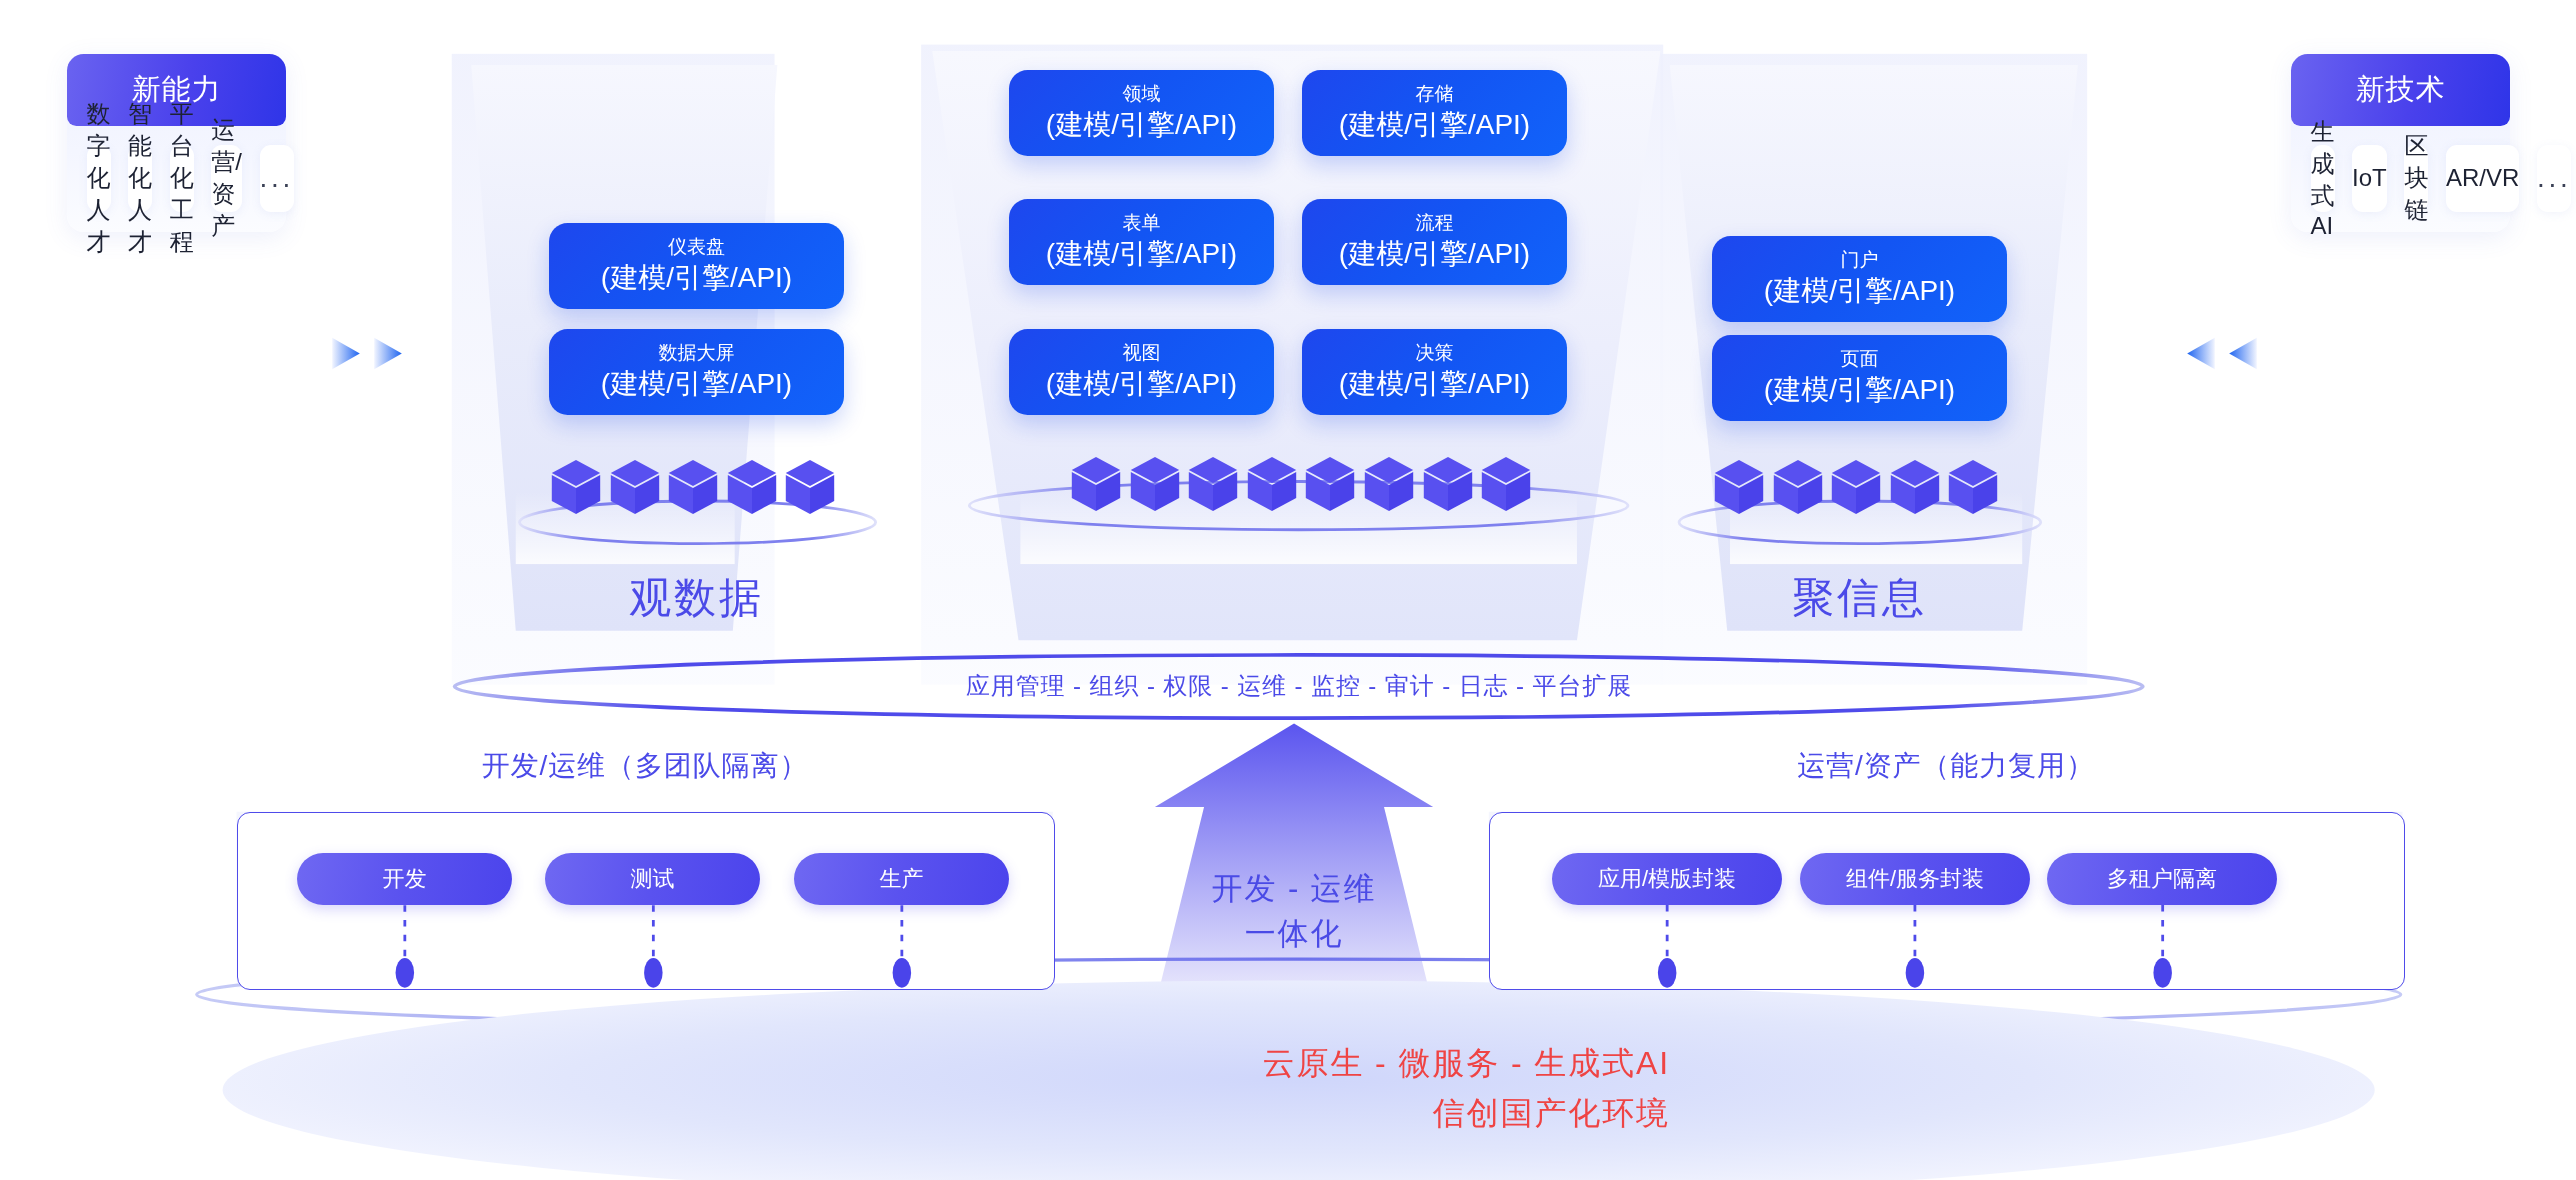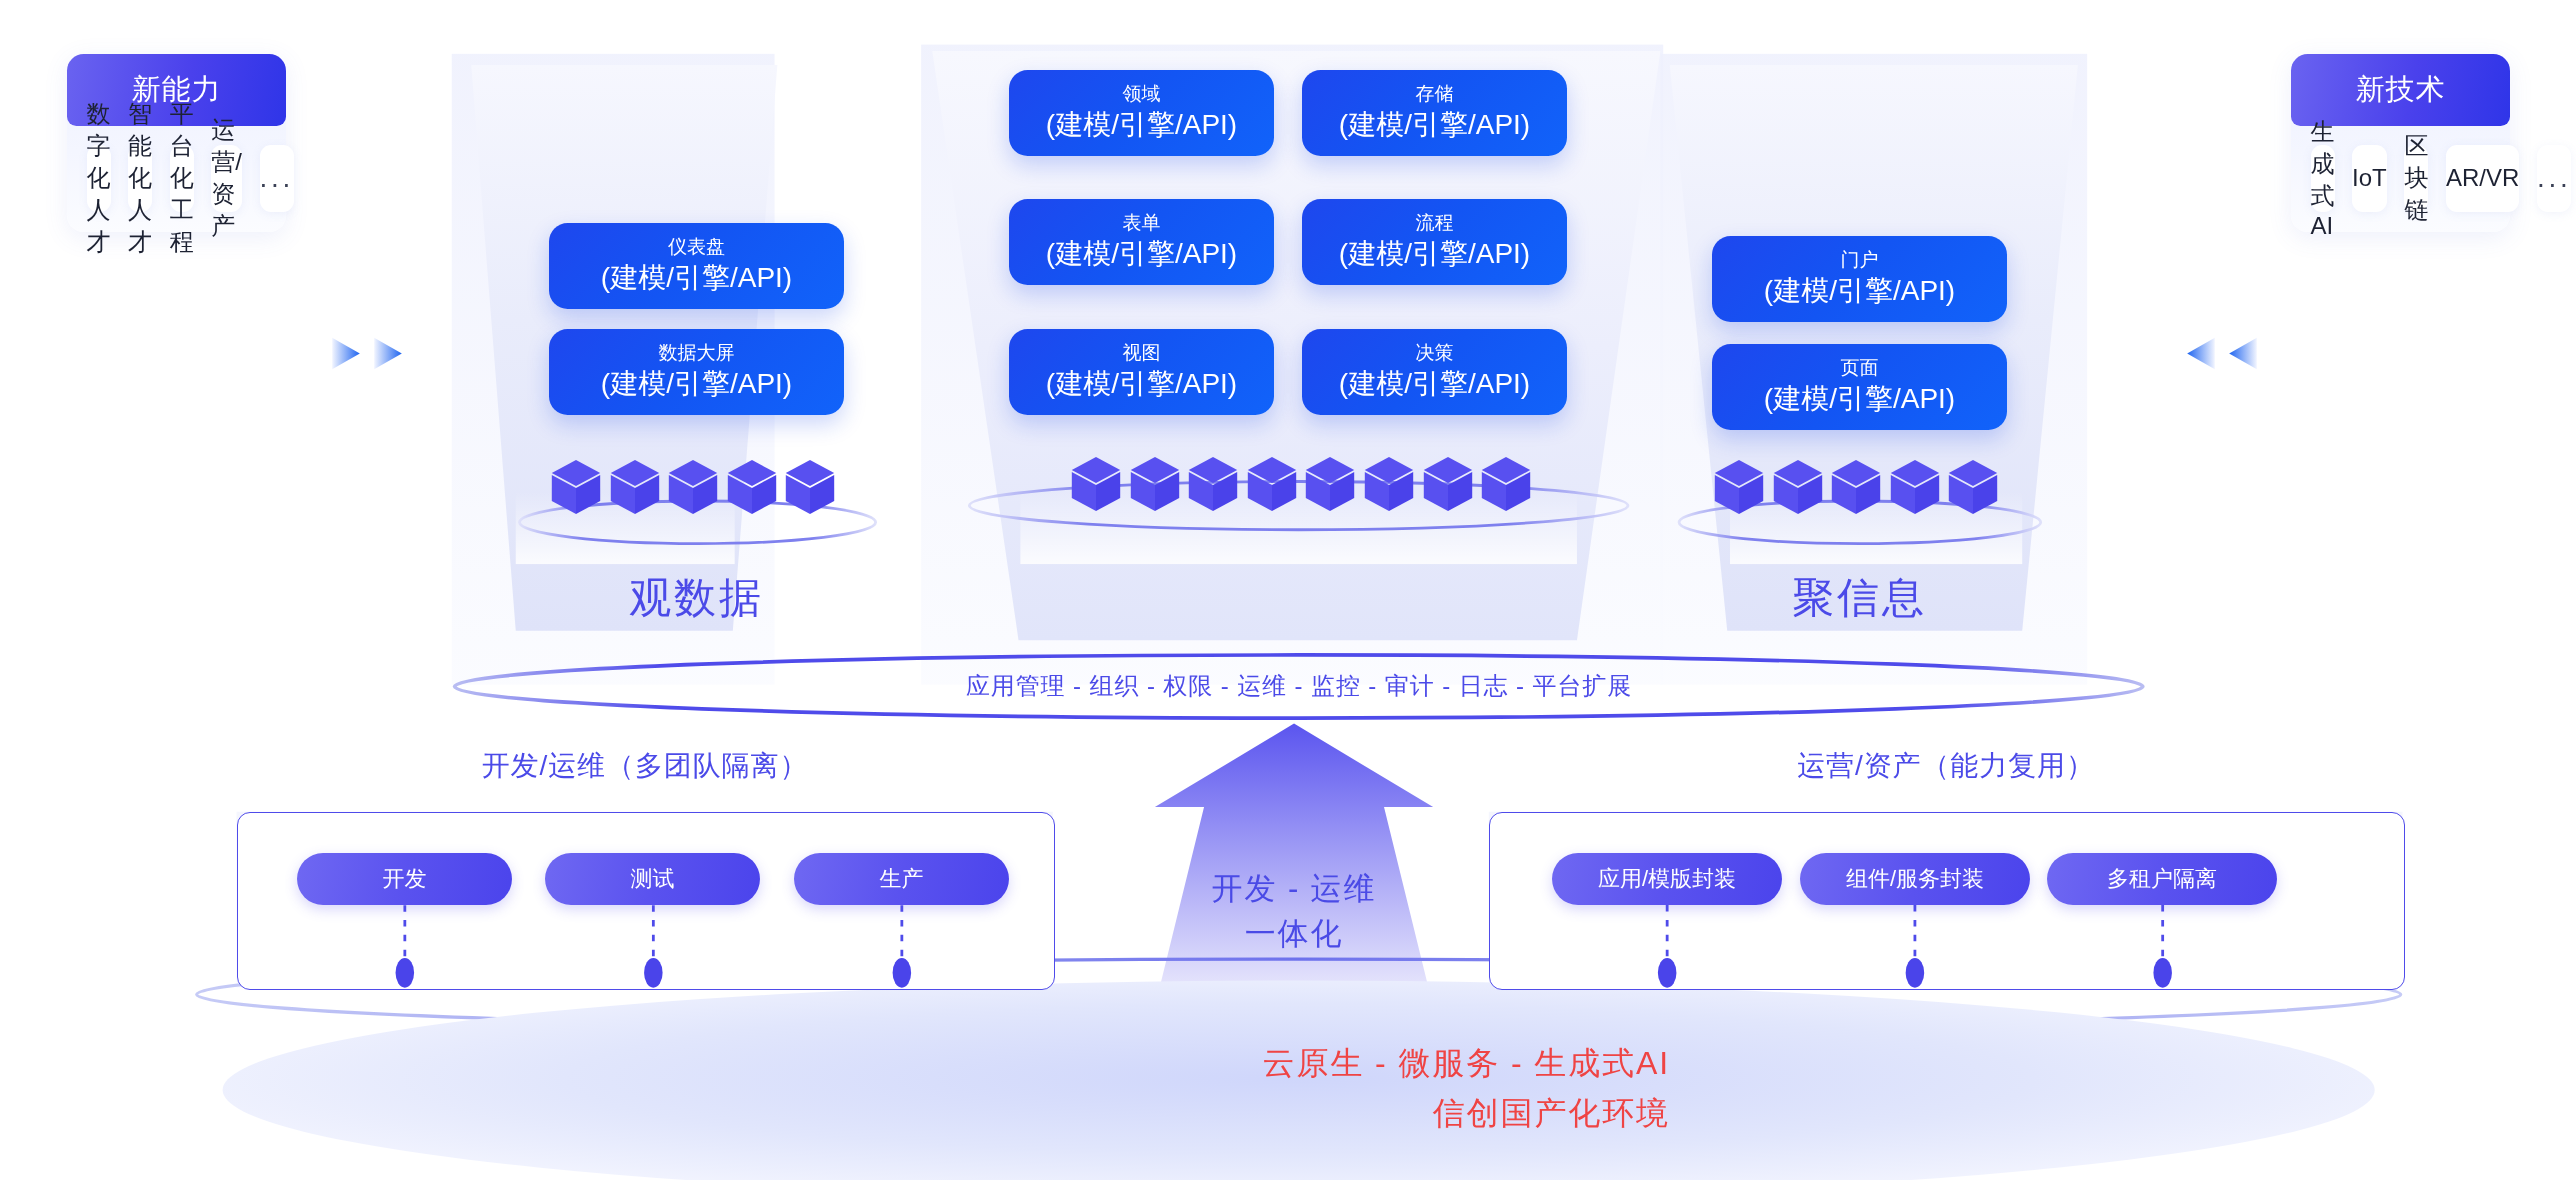--- a/index.html
+++ b/index.html
@@ -309,21 +309,21 @@
       <path d="M29 2 L55 16 L29 30 L3 16 Z" fill="#5850f0"></path>
       <path d="M3 18 L29 32 L29 60 L3 46 Z" fill="#5850f0"></path>
       <path d="M55 18 L29 32 L29 60 L55 46 Z" fill="#4a42ea"></path>
     </svg>
   </div>
 
   <div class="card" style="left:1712px;top:199px;width:295px;height:86px;margin-top:37px;">
     <div class="t1">门户</div>
     <div class="t2">(建模/引擎/API)</div>
   </div>
-  <div class="card" style="left:1712px;top:344px;width:295px;height:86px;">
+  <div class="card" style="left:1712px;top:335px;width:295px;height:86px;">
     <div class="t1">页面</div>
     <div class="t2">(建模/引擎/API)</div>
   </div>
 
   <div class="cube-row" style="left:1712px;top:458px;">
     <svg width="54" height="58" viewBox="0 0 58 62">
       <path d="M29 2 L55 16 L29 30 L3 16 Z" fill="#5850f0"></path>
       <path d="M3 18 L29 32 L29 60 L3 46 Z" fill="#5850f0"></path>
       <path d="M55 18 L29 32 L29 60 L55 46 Z" fill="#4a42ea"></path>
     </svg>

